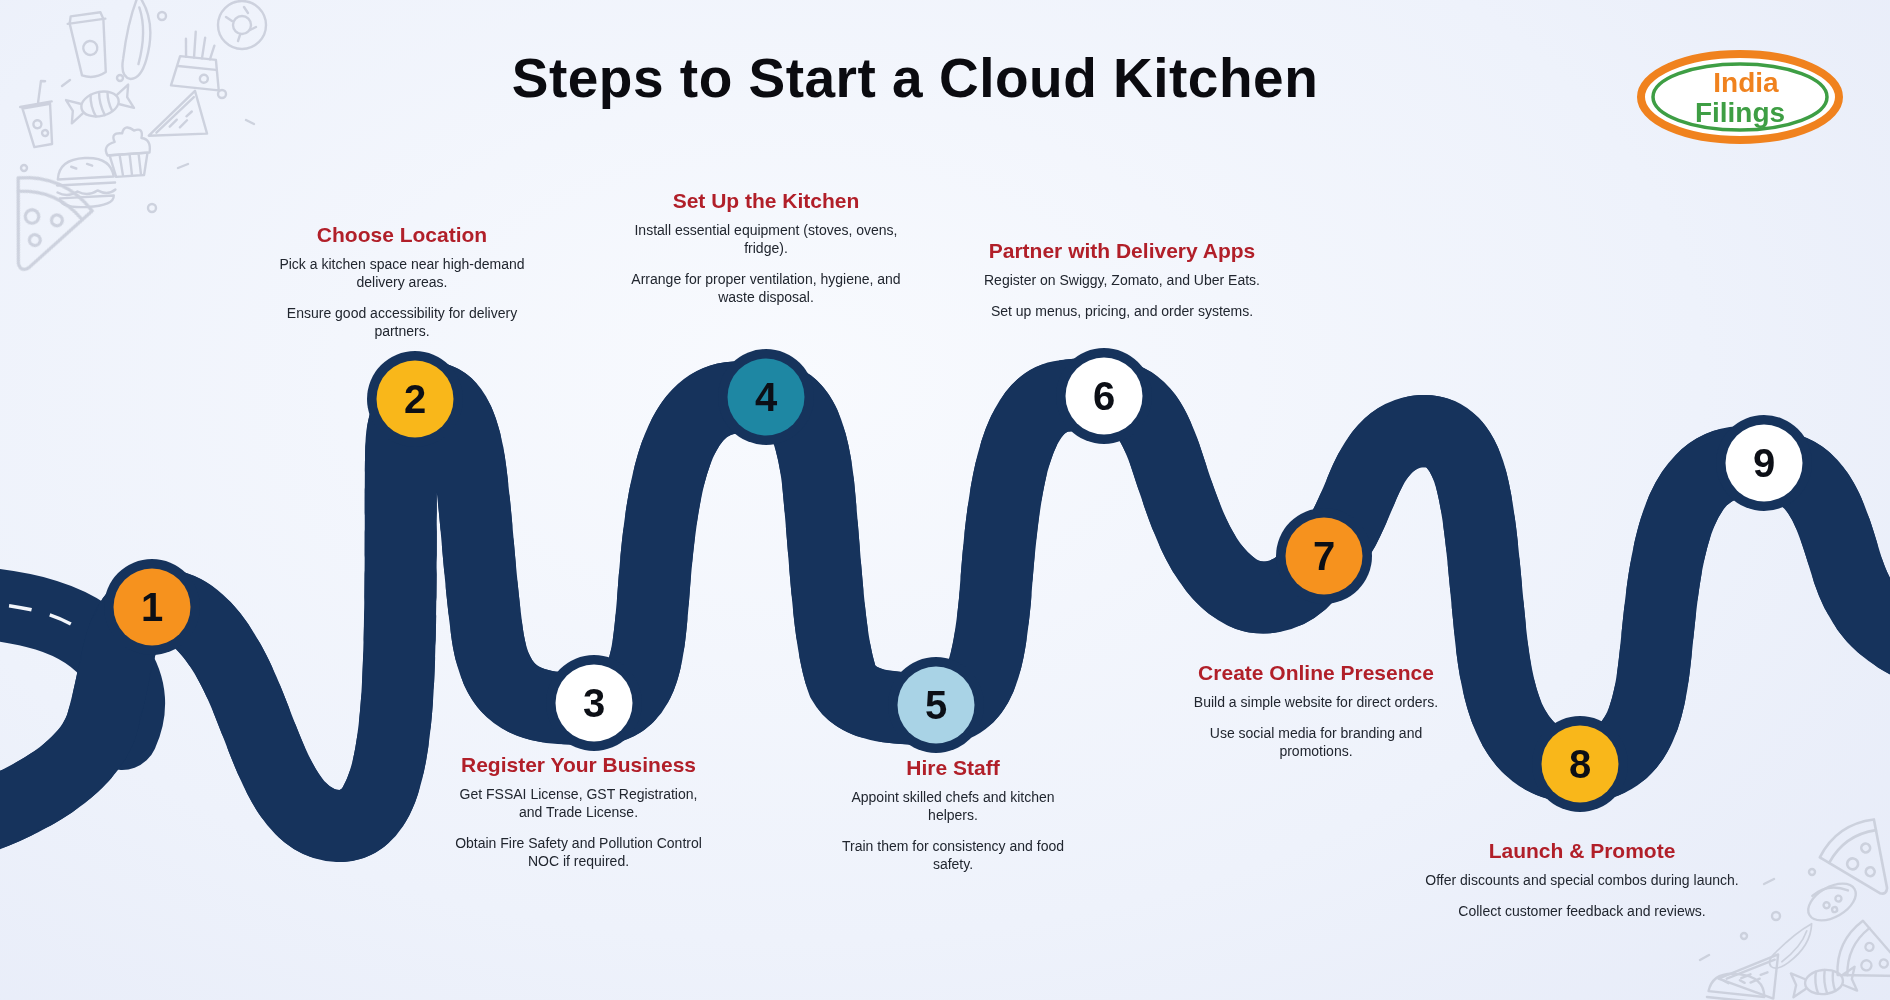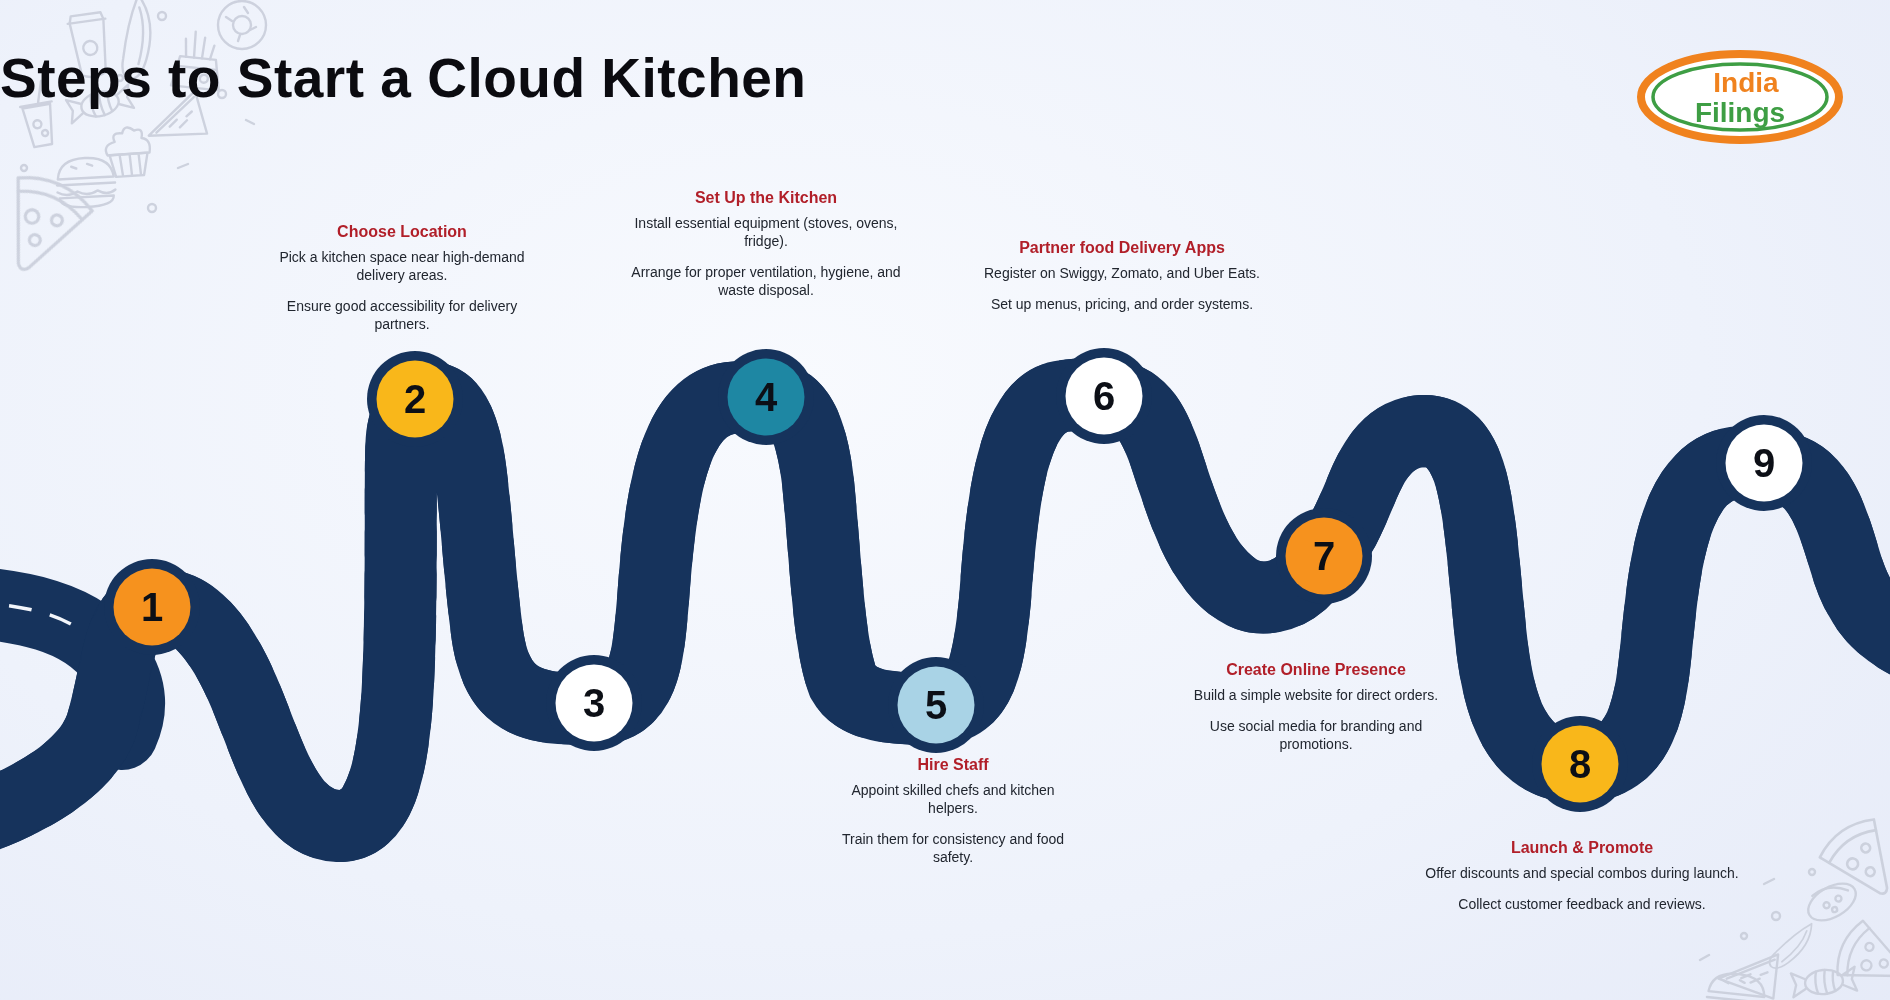--- a/index.html
+++ b/index.html
@@ -2,27 +2,27 @@
 <html><head>
 <meta charset="utf-8">
 <style>
   html,body{margin:0;padding:0;}
   .canvas{
     position:relative;width:1890px;height:1000px;overflow:hidden;
     background:radial-gradient(120% 140% at 42% 38%, #f8fafe 0%, #eef2fb 40%, #e4e9f7 72%, #dde3f5 100%);
     font-family:"Liberation Sans", sans-serif;
   }
   .page-title{
-    position:absolute;top:46px;left:0;width:1830px;text-align:left;
+    position:absolute;top:46px;left:0;width:1830px;text-align:center;
     font-size:55px;font-weight:800;letter-spacing:.5px;color:#0b0b10;
   }
   .road-svg{position:absolute;left:0;top:0;}
   .step{position:absolute;text-align:center;}
   .step h3{
-    margin:0 0 6px 0;font-size:16px;line-height:1.28;font-weight:800;color:#b11f29;
+    margin:0 0 6px 0;font-size:21px;line-height:1.28;font-weight:800;color:#b11f29;
   }
   .step p{
     margin:0;font-size:14px;line-height:18px;color:#21262f;
   }
   .step p + p{margin-top:13px;}
   #step1{left:37px;  top:410px;width:245px;}
   #step2{left:277px; top:222px;width:250px;}
   #step3{left:451px; top:752px;width:255px;}
   #step4{left:630px; top:188px;width:272px;}
   #step5{left:828px; top:755px;width:250px;}
@@ -231,32 +231,37 @@
       <text class="logo-india" x="112" y="44" text-anchor="middle">India</text>
       <text class="logo-filings" x="106" y="74" text-anchor="middle">Filings</text>
     </svg>
   </div>
 
   <div class="step" id="step2">
     <h3>Choose Location</h3>
     <p>Pick a kitchen space near high-demand delivery areas.</p>
     <p>Ensure good accessibility for delivery partners.</p>
   </div>
+  <div class="step" id="step3">
+    <h3>Register Your Business</h3>
+    <p>Get FSSAI License, GST Registration, and Trade License.</p>
+    <p>Obtain Fire Safety and Pollution Control NOC if required.</p>
+  </div>
   <div class="step" id="step4">
     <h3>Set Up the Kitchen</h3>
     <p>Install essential equipment (stoves, ovens, fridge).</p>
     <p>Arrange for proper ventilation, hygiene, and waste disposal.</p>
   </div>
   <div class="step" id="step5">
     <h3>Hire Staff</h3>
     <p>Appoint skilled chefs and kitchen helpers.</p>
     <p>Train them for consistency and food safety.</p>
   </div>
   <div class="step" id="step6">
-    <h3>Partner food Delivery Apps</h3>
+    <h3>Partner with Delivery Apps</h3>
     <p>Register on Swiggy, Zomato, and Uber Eats.</p>
     <p>Set up menus, pricing, and order systems.</p>
   </div>
   <div class="step" id="step7">
     <h3>Create Online Presence</h3>
     <p>Build a simple website for direct orders.</p>
     <p>Use social media for branding and promotions.</p>
   </div>
   <div class="step" id="step8">
     <h3>Launch &amp; Promote</h3>

